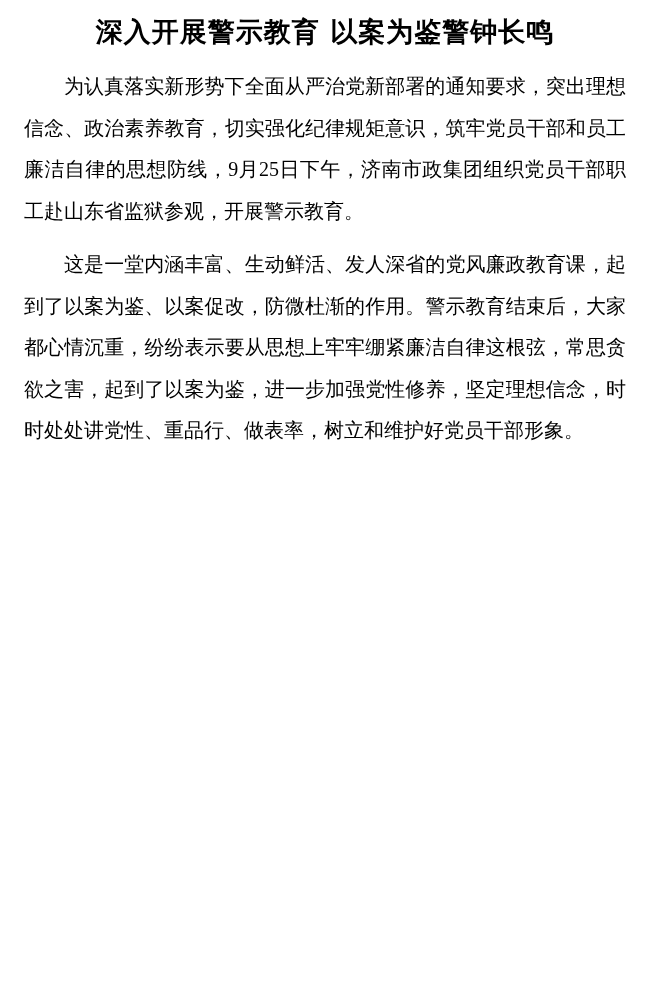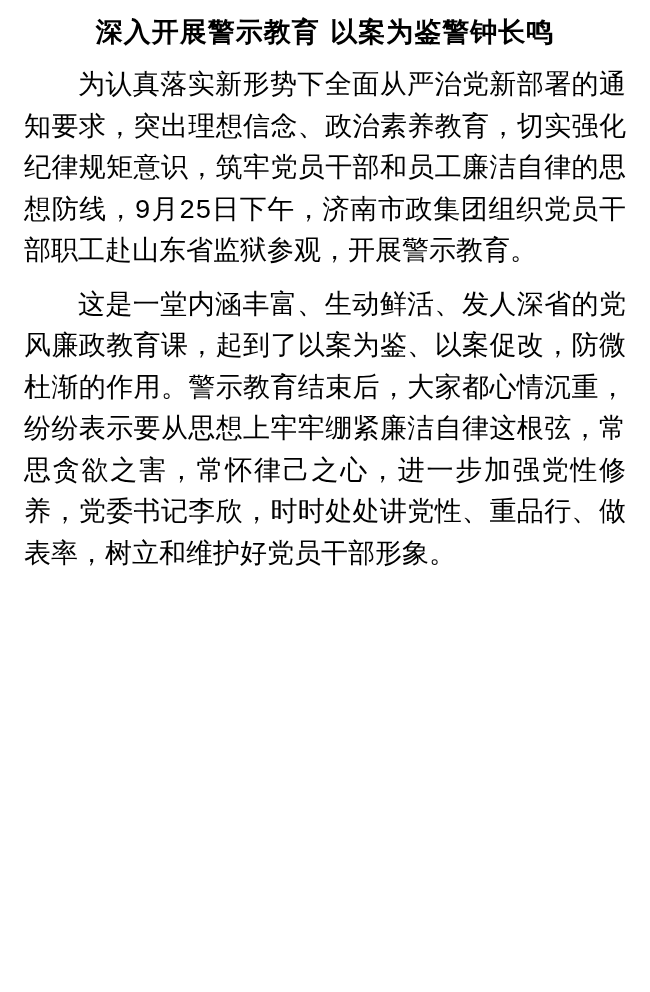--- a/index.html
+++ b/index.html
@@ -26,32 +26,32 @@
     font-weight: bold;
     font-size: 27px;
     line-height: 36px;
     text-align: center;
     letter-spacing: 1px;
     margin: 0 0 16px 0;
     white-space: nowrap;
   }
   .body-text p {
     margin: 12px 0 2px 0;
-    font-family: Liberation Mono, monospace;
-    font-size: 27px;
+    font-family: Liberation Serif, serif;
+    font-size: 20px;
     line-height: 41.5px;
     text-align: justify;
     text-align-last: left;
     text-indent: 2em;
     letter-spacing: 0px;
     word-break: break-all;
   }
 </style>
 </head>
 <body>
 
 <div class="page">
   <h1 class="doc-title">深入开展警示教育  以案为鉴警钟长鸣</h1>
   <div class="body-text">
     <p>为认真落实新形势下全面从严治党新部署的通知要求，突出理想信念、政治素养教育，切实强化纪律规矩意识，筑牢党员干部和员工廉洁自律的思想防线，9月25日下午，济南市政集团组织党员干部职工赴山东省监狱参观，开展警示教育。</p>
-    <p>这是一堂内涵丰富、生动鲜活、发人深省的党风廉政教育课，起到了以案为鉴、以案促改，防微杜渐的作用。警示教育结束后，大家都心情沉重，纷纷表示要从思想上牢牢绷紧廉洁自律这根弦，常思贪欲之害，常怀律己之心，进一步加强党性修养，党委书记李欣，时时处处讲党性、重品行、做表率，树立和维护好党员干部形象。</p>
+    <p>这是一堂内涵丰富、生动鲜活、发人深省的党风廉政教育课，起到了以案为鉴、以案促改，防微杜渐的作用。警示教育结束后，大家都心情沉重，纷纷表示要从思想上牢牢绷紧廉洁自律这根弦，常思贪欲之害，起到了以案为鉴，进一步加强党性修养，坚定理想信念，时时处处讲党性、重品行、做表率，树立和维护好党员干部形象。</p>
   </div>
 </div>
 
 </body></html>

